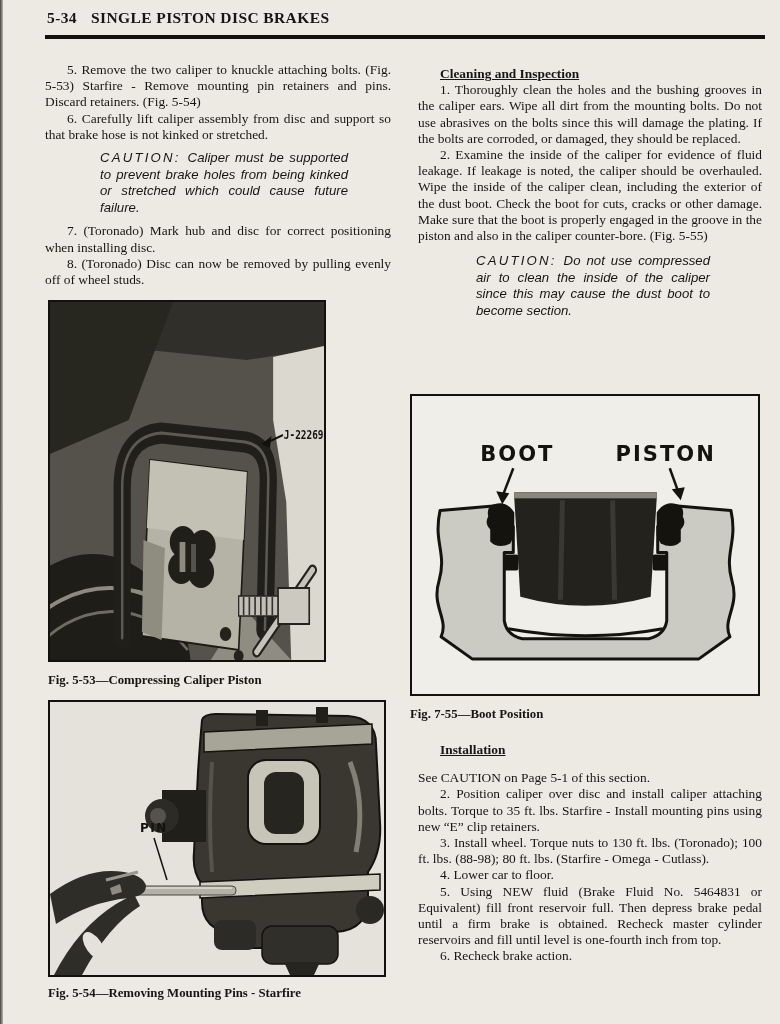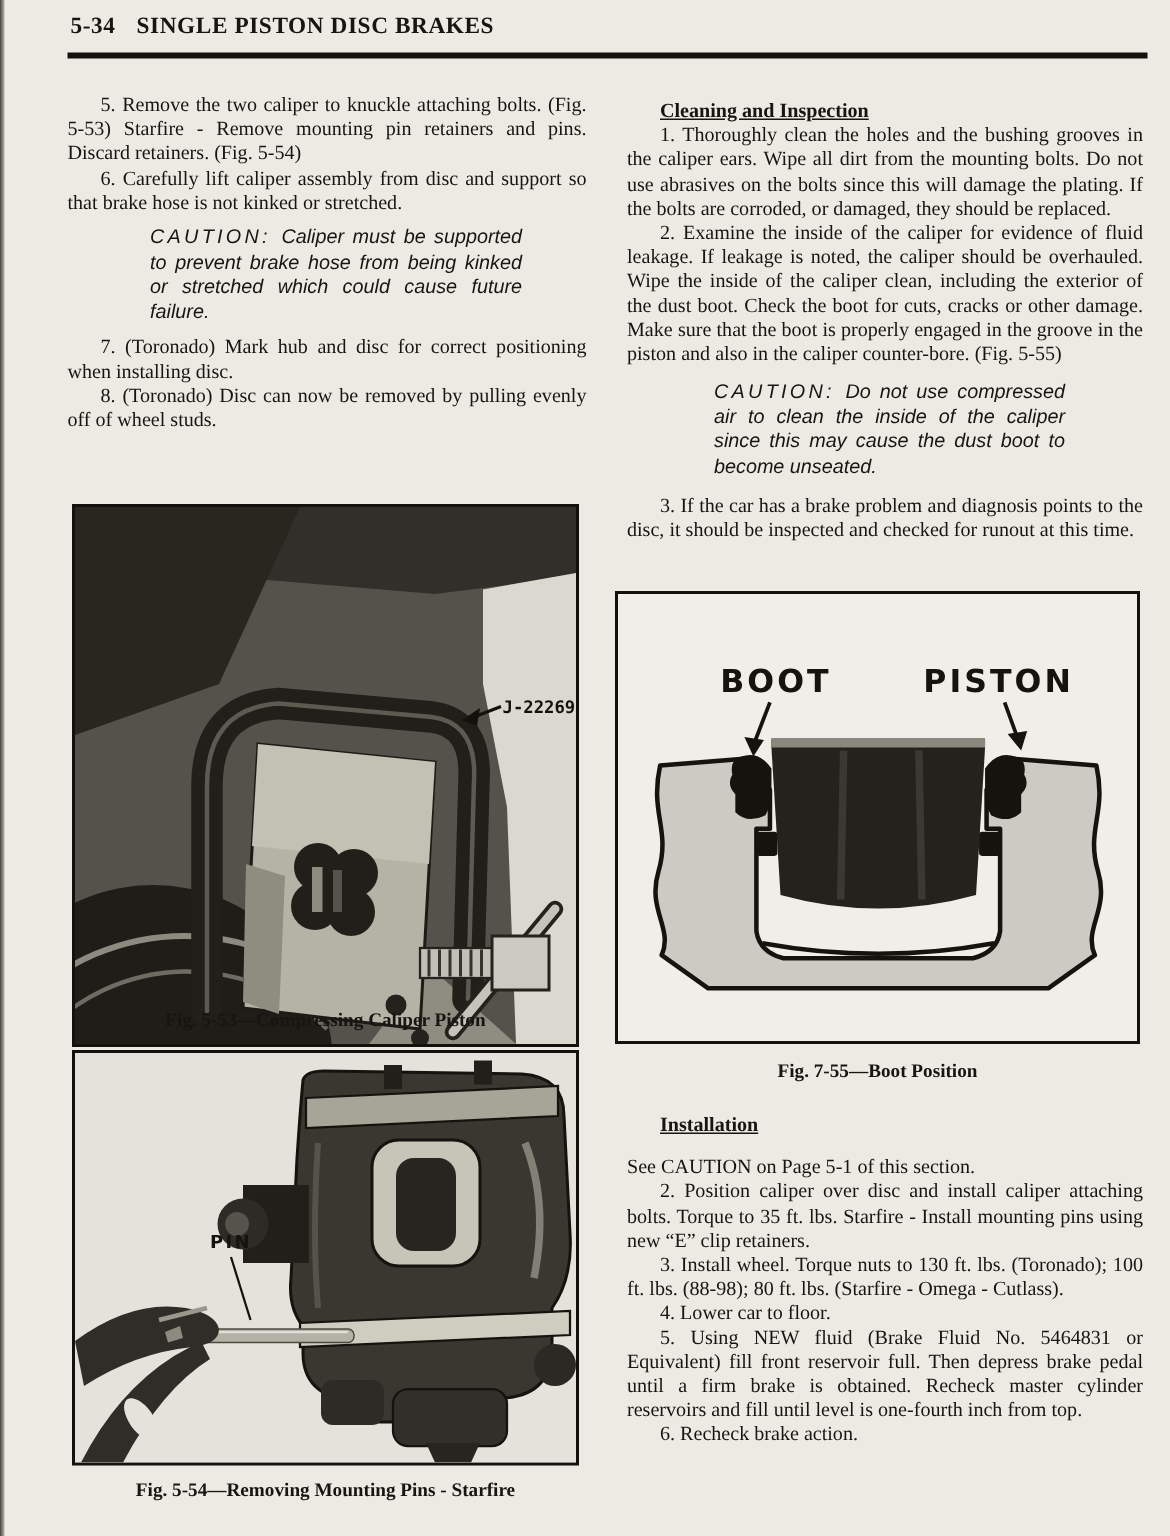--- a/index.html
+++ b/index.html
@@ -15,25 +15,25 @@
   p.noindent{text-indent:0;}
   .subhead{margin:0;font-weight:bold;font-size:13.6px;text-indent:0;text-decoration:underline;}
   .caution{font-family:"Liberation Sans",sans-serif;font-style:italic;
         font-size:13.2px;line-height:16.6px;text-align:justify;}
   .caution .cprefix{letter-spacing:2.2px;margin-right:7px;}
   .col-left-text{position:absolute;left:45px;top:62px;width:346px;}
   .col-right-text{position:absolute;left:418px;top:66px;width:344px;}
   .caution-l{margin:7px 0 7px 55px;width:248px;}
   .caution-r{margin:9px 0 9px 58px;width:234px;}
   .figbox{position:absolute;border:2px solid #12110d;box-sizing:border-box;background:#e4e2db;}
-  .fig53{left:48px;top:300px;width:338px;height:362px;margin-top:36px;}
+  .fig53{left:48px;top:300px;width:278px;height:362px;}
   .fig54{left:48px;top:700px;width:338px;height:277px;}
   .fig55{left:410px;top:394px;width:350px;height:302px;background:#8b5cf6;border-width:2.5px;}
   .figbox svg{display:block;width:100%;height:100%;}
-  .fig-caption{position:absolute;margin:0;font-weight:bold;font-size:12.8px;text-align:center;}
+  .fig-caption{position:absolute;margin:0;font-weight:bold;font-size:12.8px;text-align:left;}
   .cap53{left:48px;top:673px;width:338px;}
   .cap54{left:48px;top:986px;width:338px;}
   .cap55{left:410px;top:707px;width:350px;}
   .install{position:absolute;left:418px;top:742px;width:344px;}
   .install .intro{margin-top:12px;}
   .install .first{margin-top:14px;}
   .gap6{margin-top:6px;}
 </style>
 </head>
 <body>
@@ -43,21 +43,21 @@
 
   <div class="header">
     <span class="num">5-34</span><span>SINGLE PISTON DISC BRAKES</span>
   </div>
   <div class="header-rule"></div>
 
   <div class="col-left-text">
     <p class="body">5. Remove the two caliper to knuckle attaching bolts. (Fig. 5-53) Starfire - Remove mounting pin retainers and pins. Discard retainers. (Fig. 5-54)</p>
     <p class="body">6. Carefully lift caliper assembly from disc and support so that brake hose is not kinked or stretched.</p>
     <div class="caution caution-l">
-      <span class="cprefix">CAUTION:</span><span>Caliper must be supported to prevent brake hose from being kinked or stretched which could cause future failure.</span>
+      <span class="cprefix">CAUTION:</span><span>Caliper must be supported to prevent brake holes from being kinked or stretched which could cause future failure.</span>
     </div>
     <p class="body">7. (Toronado) Mark hub and disc for correct positioning when installing disc.</p>
     <p class="body">8. (Toronado) Disc can now be removed by pulling evenly off of wheel studs.</p>
   </div>
 
   <div class="figbox fig53">
     <svg viewBox="0 0 334 358" preserveAspectRatio="none">
       <rect x="0" y="0" width="334" height="358" fill="#54524a"></rect>
       <polygon points="0,0 334,0 334,46 240,58 120,48 0,86" fill="#312f29"></polygon>
       <polygon points="0,0 150,0 96,118 0,152" fill="#27261f"></polygon>
@@ -133,23 +133,22 @@
       <text x="90" y="130" font-family="DejaVu Sans, sans-serif" font-size="12" font-weight="bold" letter-spacing="1.5" fill="#14130e">PIN</text>
     </svg>
   </div>
   <p class="fig-caption cap54">Fig. 5-54—Removing Mounting Pins - Starfire</p>
 
   <div class="col-right-text">
     <p class="body subhead">Cleaning and Inspection</p>
     <p class="body">1. Thoroughly clean the holes and the bushing grooves in the caliper ears. Wipe all dirt from the mounting bolts. Do not use abrasives on the bolts since this will damage the plating. If the bolts are corroded, or damaged, they should be replaced.</p>
     <p class="body">2. Examine the inside of the caliper for evidence of fluid leakage. If leakage is noted, the caliper should be overhauled. Wipe the inside of the caliper clean, including the exterior of the dust boot. Check the boot for cuts, cracks or other damage. Make sure that the boot is properly engaged in the groove in the piston and also in the caliper counter-bore. (Fig. 5-55)</p>
     <div class="caution caution-r">
-      <span class="cprefix">CAUTION:</span><span>Do not use compressed air to clean the inside of the caliper since this may cause the dust boot to become unseated.</span>
+      <span class="cprefix">CAUTION:</span><span>Do not use compressed air to clean the inside of the caliper since this may cause the dust boot to become section.</span>
     </div>
-    <p class="body">3. If the car has a brake problem and diagnosis points to the disc, it should be inspected and checked for runout at this time.</p>
   </div>
 
   <div class="figbox fig55">
     <svg viewBox="0 0 345 297" preserveAspectRatio="none">
       <rect width="345" height="297" fill="#f0eee8"></rect>
       <path d="M 28,114 L 90,109 L 90,130 L 101,130 L 101,156 L 92,156 L 92,224
                Q 94,238 110,242 L 236,242 Q 252,238 254,224 L 254,156 L 245,156
                L 245,130 L 256,130 L 256,109 L 318,114
                C 325,146 311,156 319,184 C 327,210 309,222 317,240
                L 286,262 L 60,262 L 29,240

